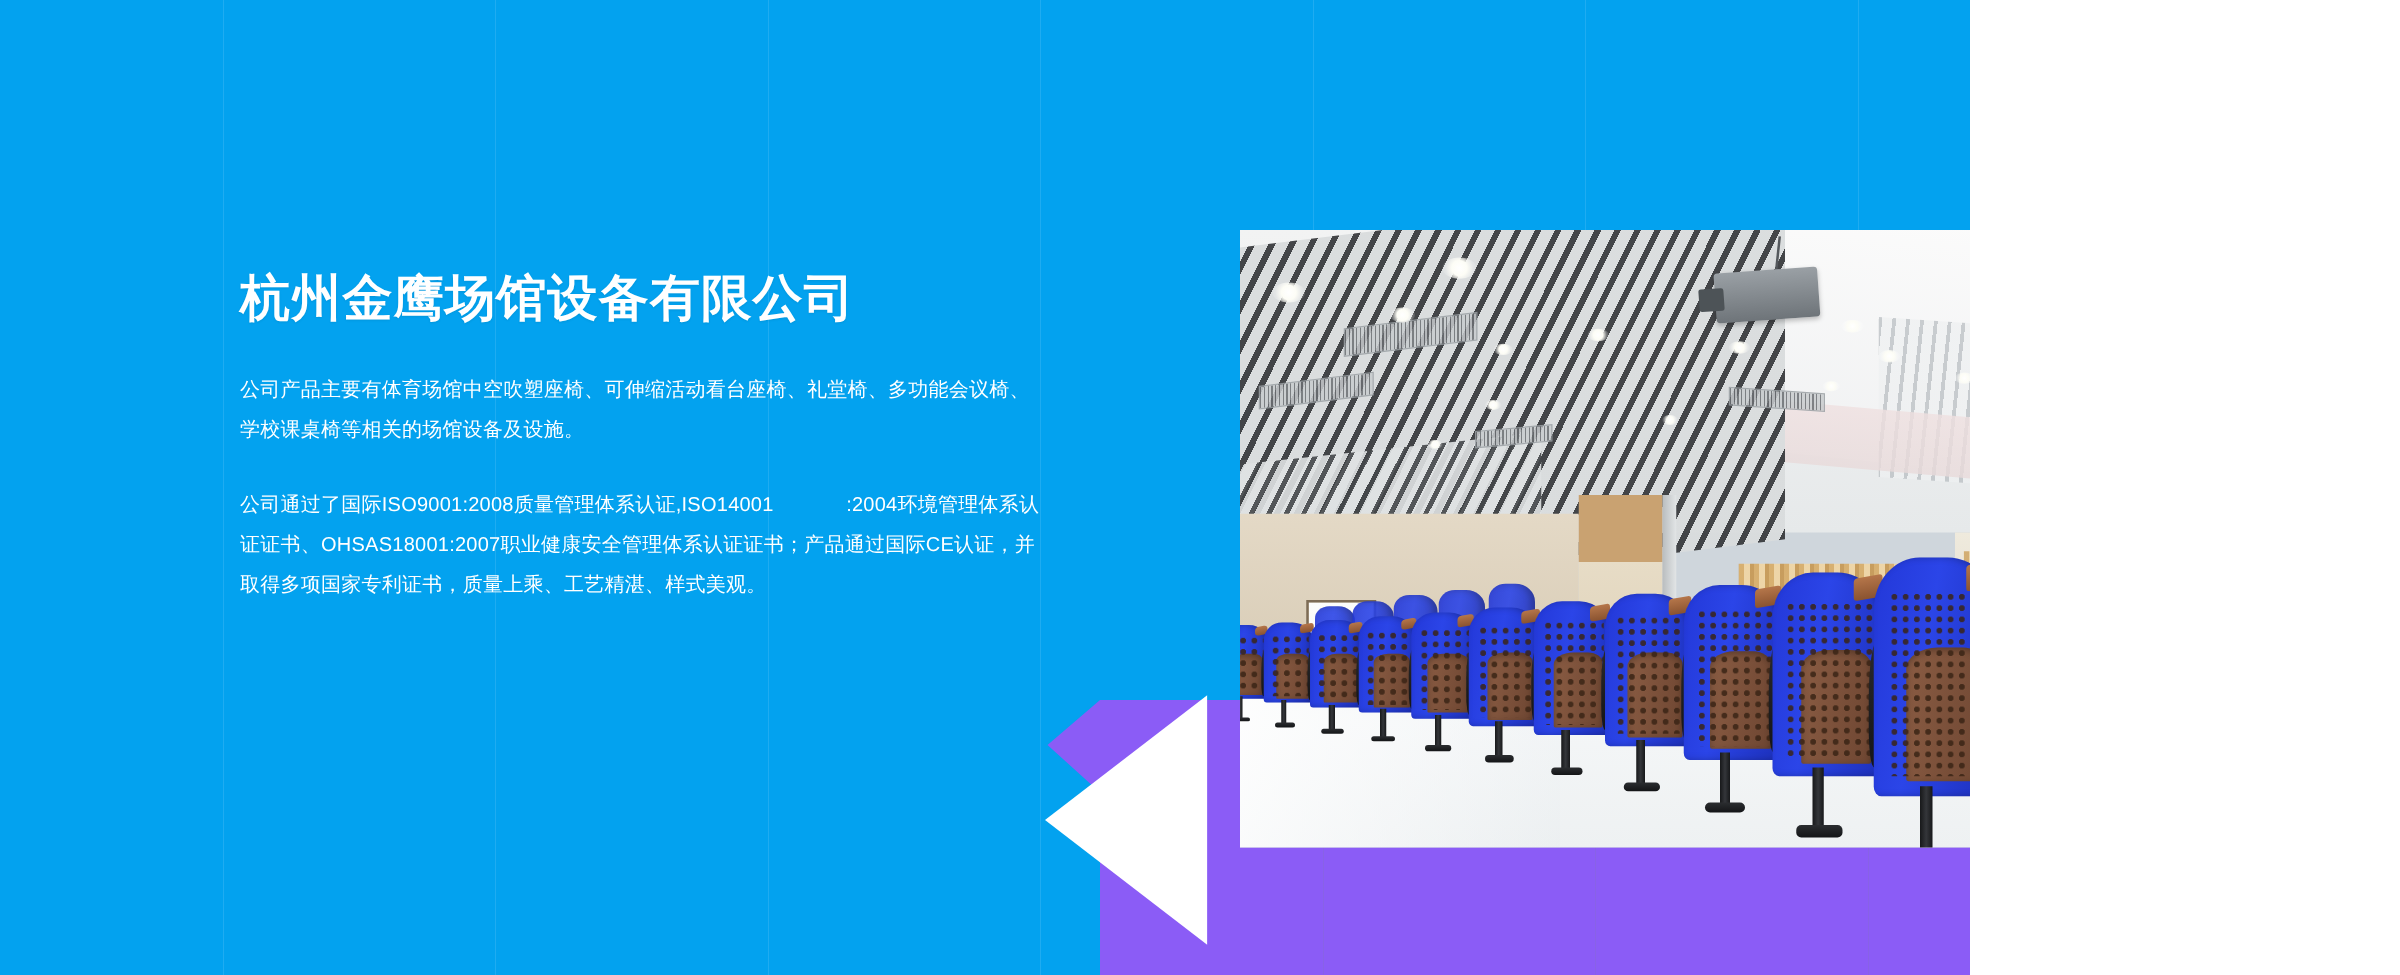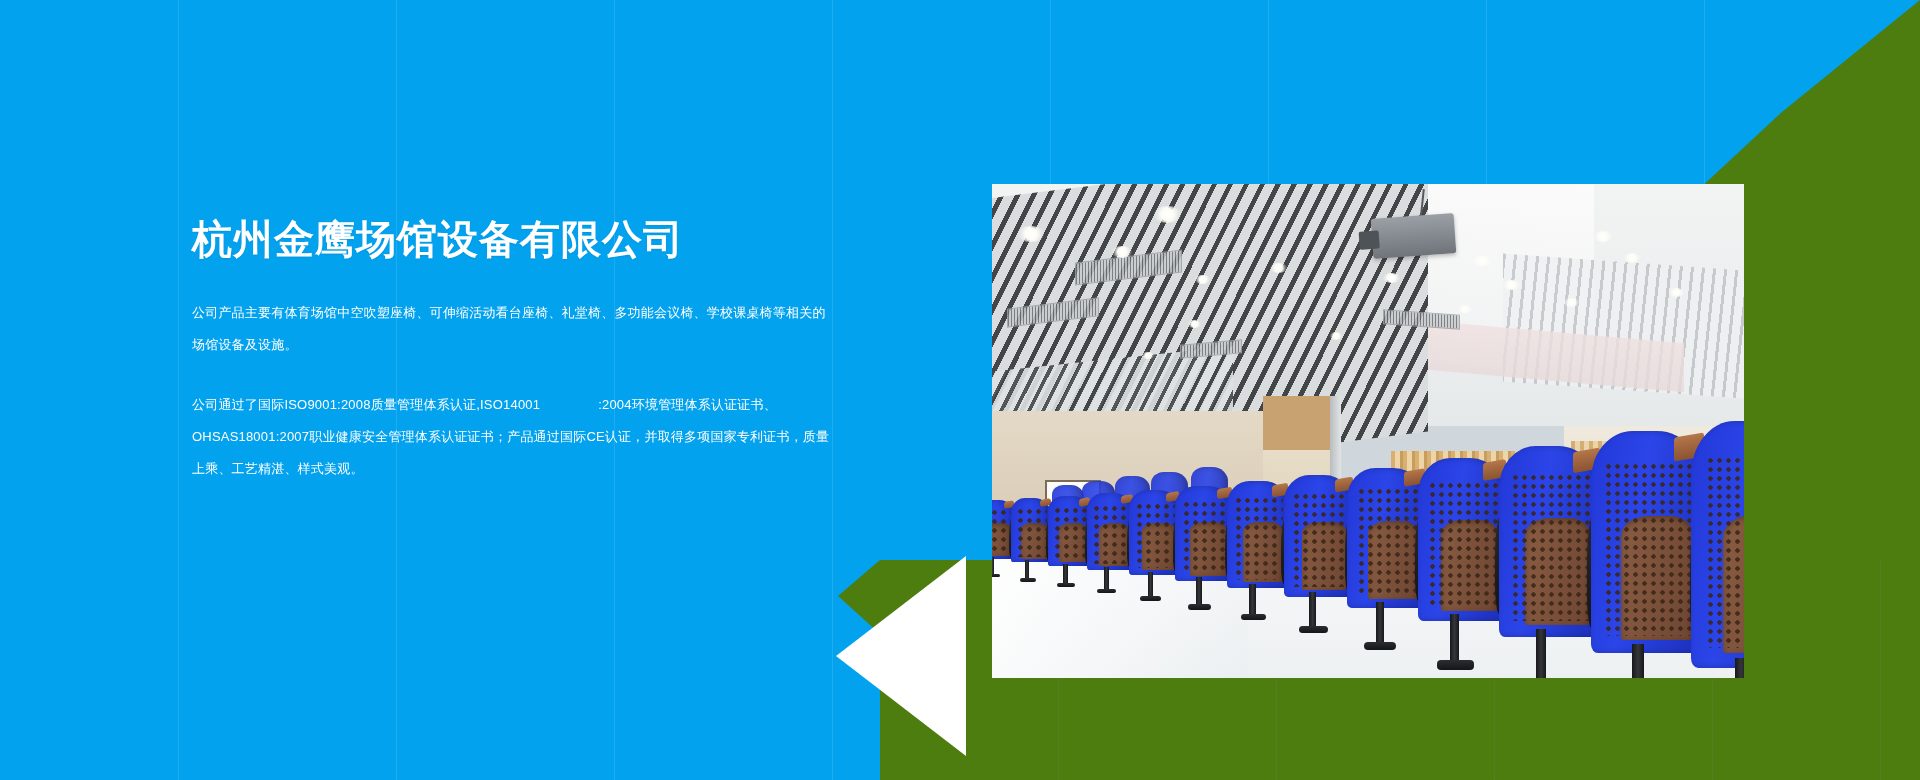--- a/index.html
+++ b/index.html
@@ -3,21 +3,21 @@
 <meta charset="utf-8">
 <title>Company Profile Banner</title>
 <style>
   html,body{margin:0;padding:0;}
   body{
     width:1920px;height:780px;overflow:hidden;
     background:#ffffff;
     font-family:"Liberation Sans","DejaVu Sans",sans-serif;
     -webkit-font-smoothing:antialiased;
   }
-  #stage{position:relative;width:1920px;height:780px;overflow:hidden;background:#4d7c0f;}
+  #stage{position:relative;width:1576px;height:780px;overflow:hidden;background:#8b5cf6;}
 
   
   .blue-field{
     position:absolute;left:0;top:0;width:1920px;height:780px;
     background:#03a2ef;
     clip-path:polygon(
       0 0,
       1655px 0,
       1920px 0,
       1920px 0,
@@ -65,21 +65,21 @@
     position:absolute;left:192px;top:215px;width:640px;
     color:#ffffff;
   }
   .company-title{
     font-size:40px;line-height:1.2;font-weight:700;letter-spacing:1px;
     margin:0 0 34px 0;color:#ffffff;
     text-shadow:0 1px 2px rgba(0,0,0,0.08);
     white-space:nowrap;
   }
   .para{
-    font-size:13px;line-height:32px;margin:0 0 28px 0;
+    font-size:16px;line-height:32px;margin:0 0 28px 0;
     color:#ffffff;letter-spacing:0.2px;
   }
   .para:last-child{margin-bottom:0;}
   .gap-space{display:inline-block;width:58px;}
 
   
   .photo-frame{
     position:absolute;left:992px;top:184px;width:752px;height:494px;
     overflow:hidden;background:#cfd6dc;
     box-shadow:0 0 0 0 rgba(0,0,0,0);

